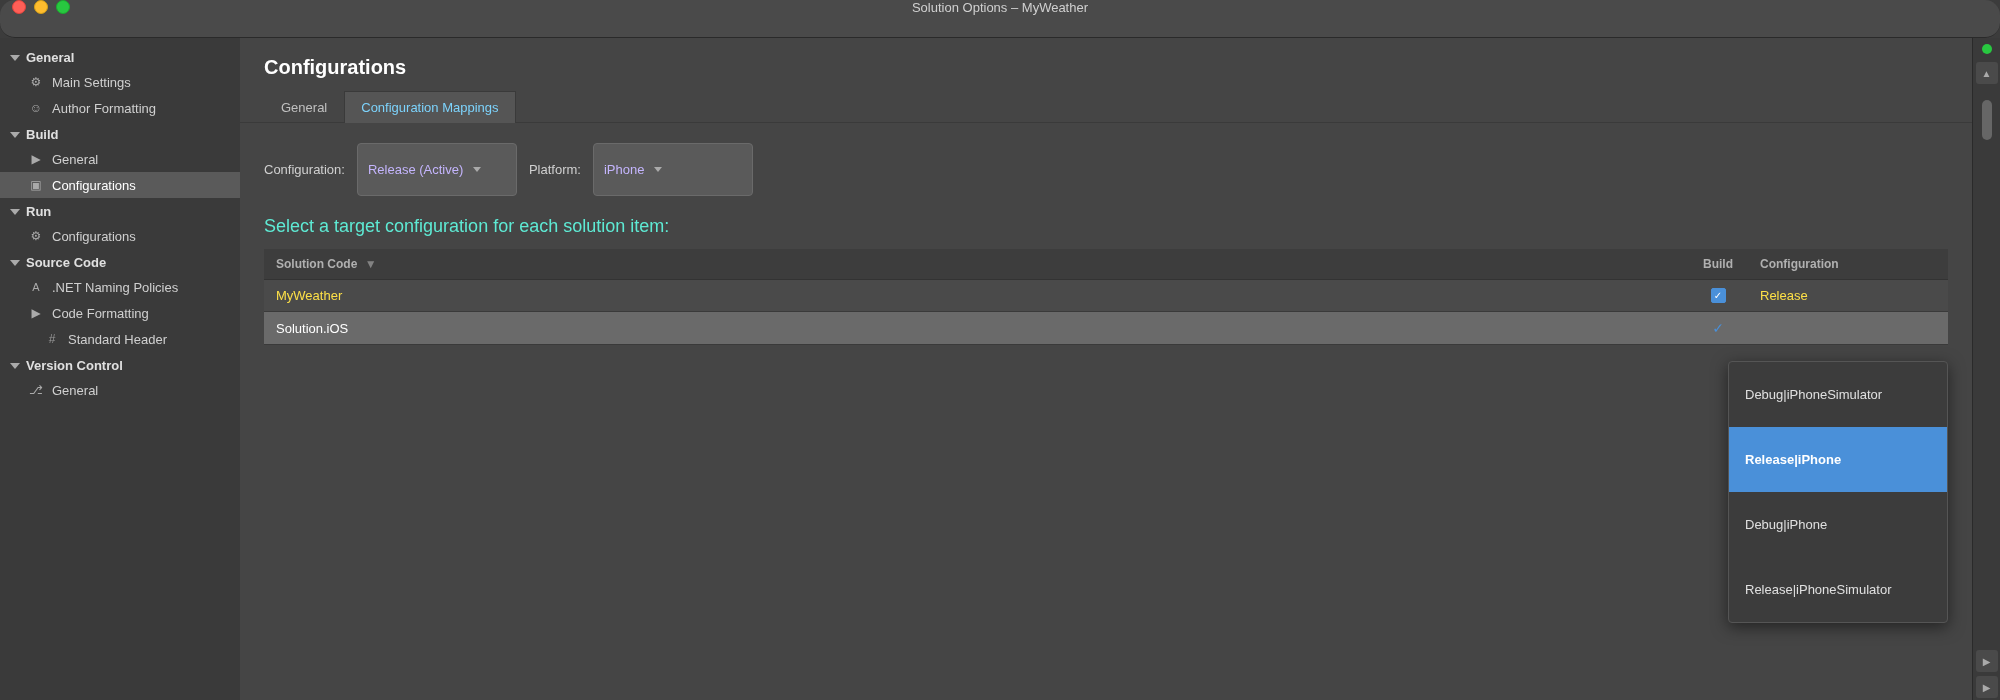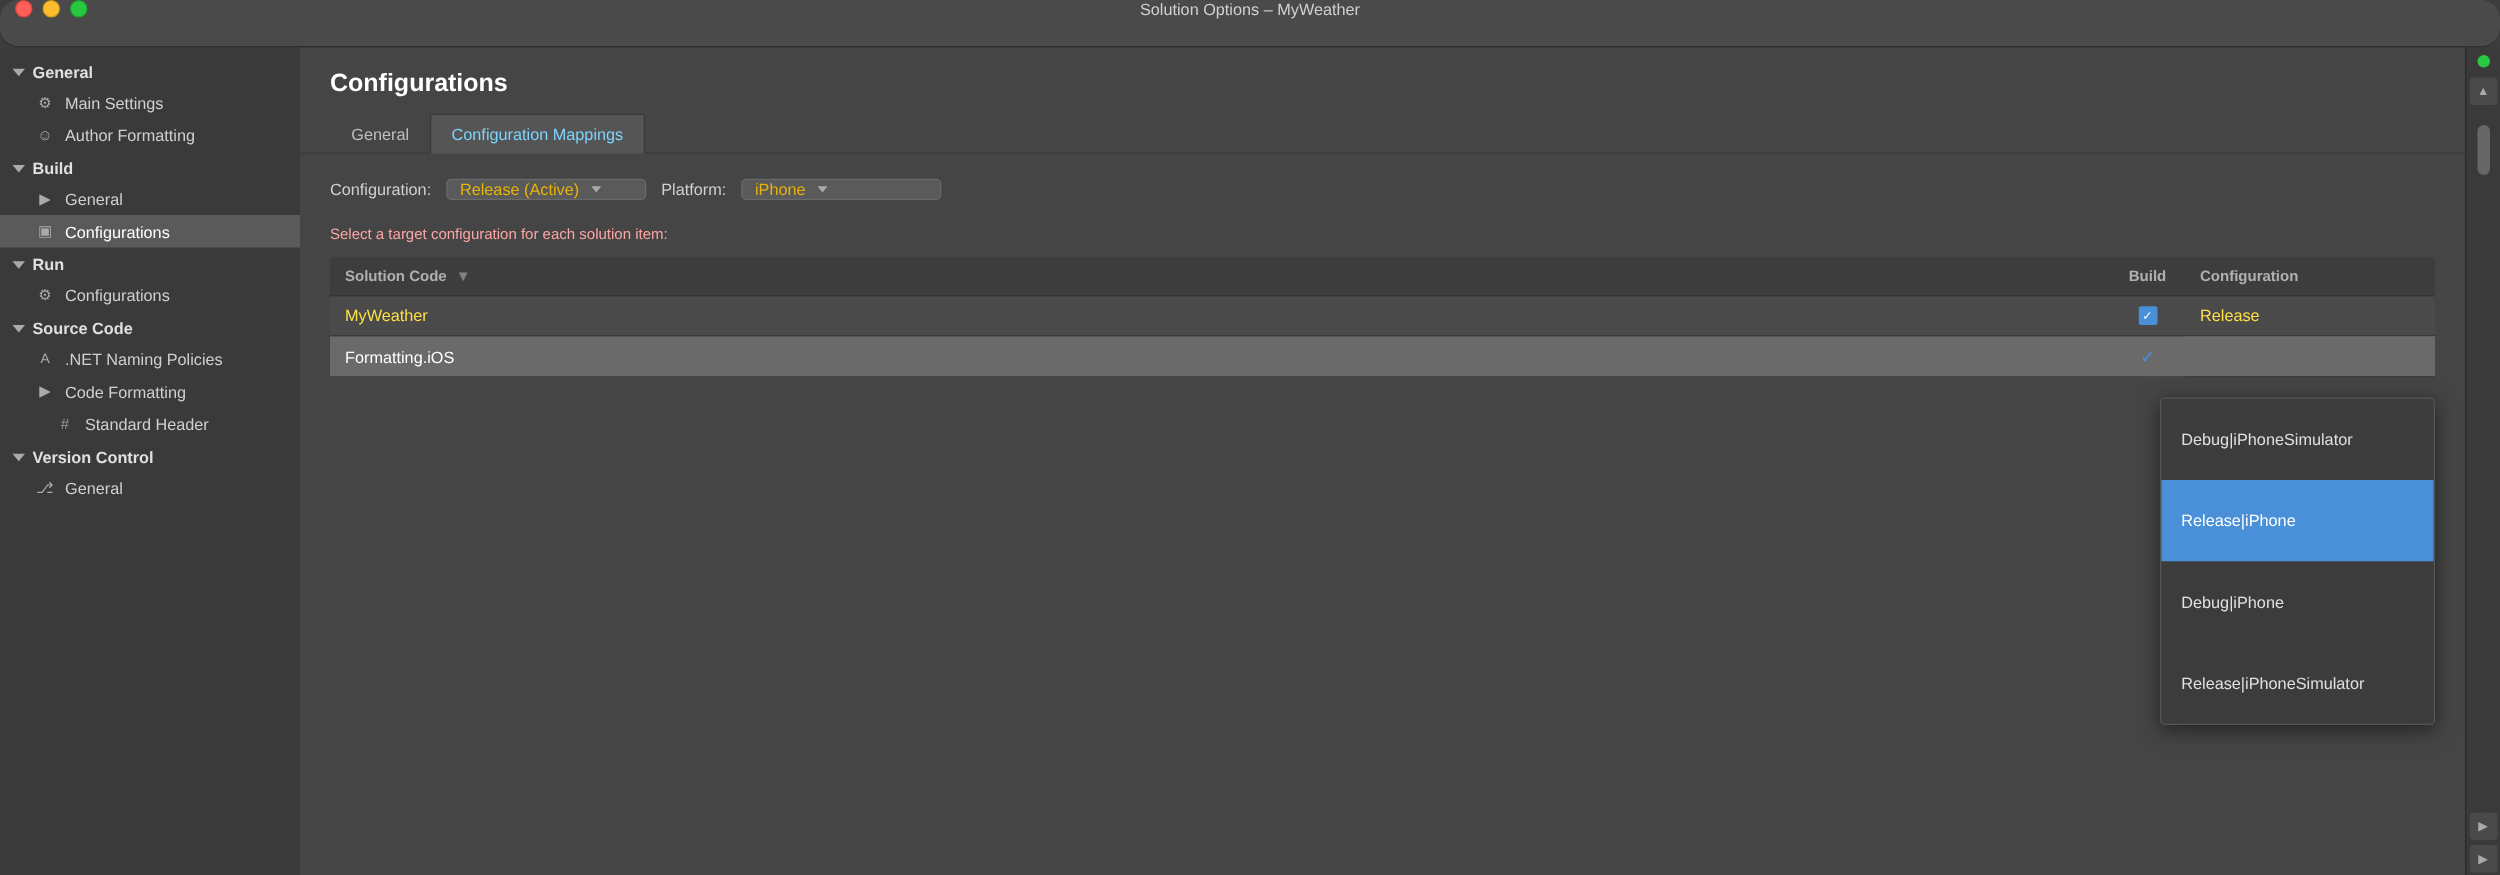--- a/index.html
+++ b/index.html
@@ -172,38 +172,38 @@
       font-size: 13px;
       color: #d0d0d0;
     }
     .dropdown-btn {
       display: flex;
       align-items: center;
       gap: 6px;
       background: #5a5a5a;
       border: 1px solid #6a6a6a;
       border-radius: 4px;
-      padding: 0 10px;
-      color: #eab308;
+      padding: 18px 10px;
+      color: #c4b5fd;
       font-size: 13px;
       cursor: pointer;
       min-width: 160px;
     }
     .dropdown-arrow {
       width: 0; height: 0;
       border-left: 4px solid transparent;
       border-right: 4px solid transparent;
       border-top: 5px solid #aaa;
       margin-left: 4px;
     }
 
     
     .description-text {
-      font-size: 12px;
-      color: #fca5a5;
+      font-size: 18px;
+      color: #5eead4;
       margin-bottom: 12px;
     }
 
     
     .config-table {
       width: 100%;
       border-collapse: collapse;
       background: #4a4a4a;
     }
     .config-table thead tr {
@@ -280,20 +280,21 @@
       font-size: 13px;
       color: #e0e0e0;
       cursor: pointer;
       display: flex;
       align-items: center;
       gap: 8px;
     }
     .dropdown-menu-item.selected {
       background: #4a90d9;
       color: #ffffff;
+      font-weight: bold;
     }
 
     
     .right-panel {
       width: 28px;
       background: #3a3a3a;
       display: flex;
       flex-direction: column;
       align-items: center;
       border-left: 1px solid #2a2a2a;
@@ -505,21 +506,21 @@
               <td class="build-col">
                 <div class="checkbox-cell">
                   <div class="checkbox checked"></div>
                 </div>
               </td>
               <td>Release</td>
             </tr>
 
 
             <tr class="selected">
-              <td>Formatting.iOS</td>
+              <td>Solution.iOS</td>
               <td class="build-col">
                 <div class="checkbox-cell">
                   <span class="checkmark-text">✓</span>
                 </div>
               </td>
               <td style="position:relative;">
                 
               </td>
             </tr>
           </tbody>

